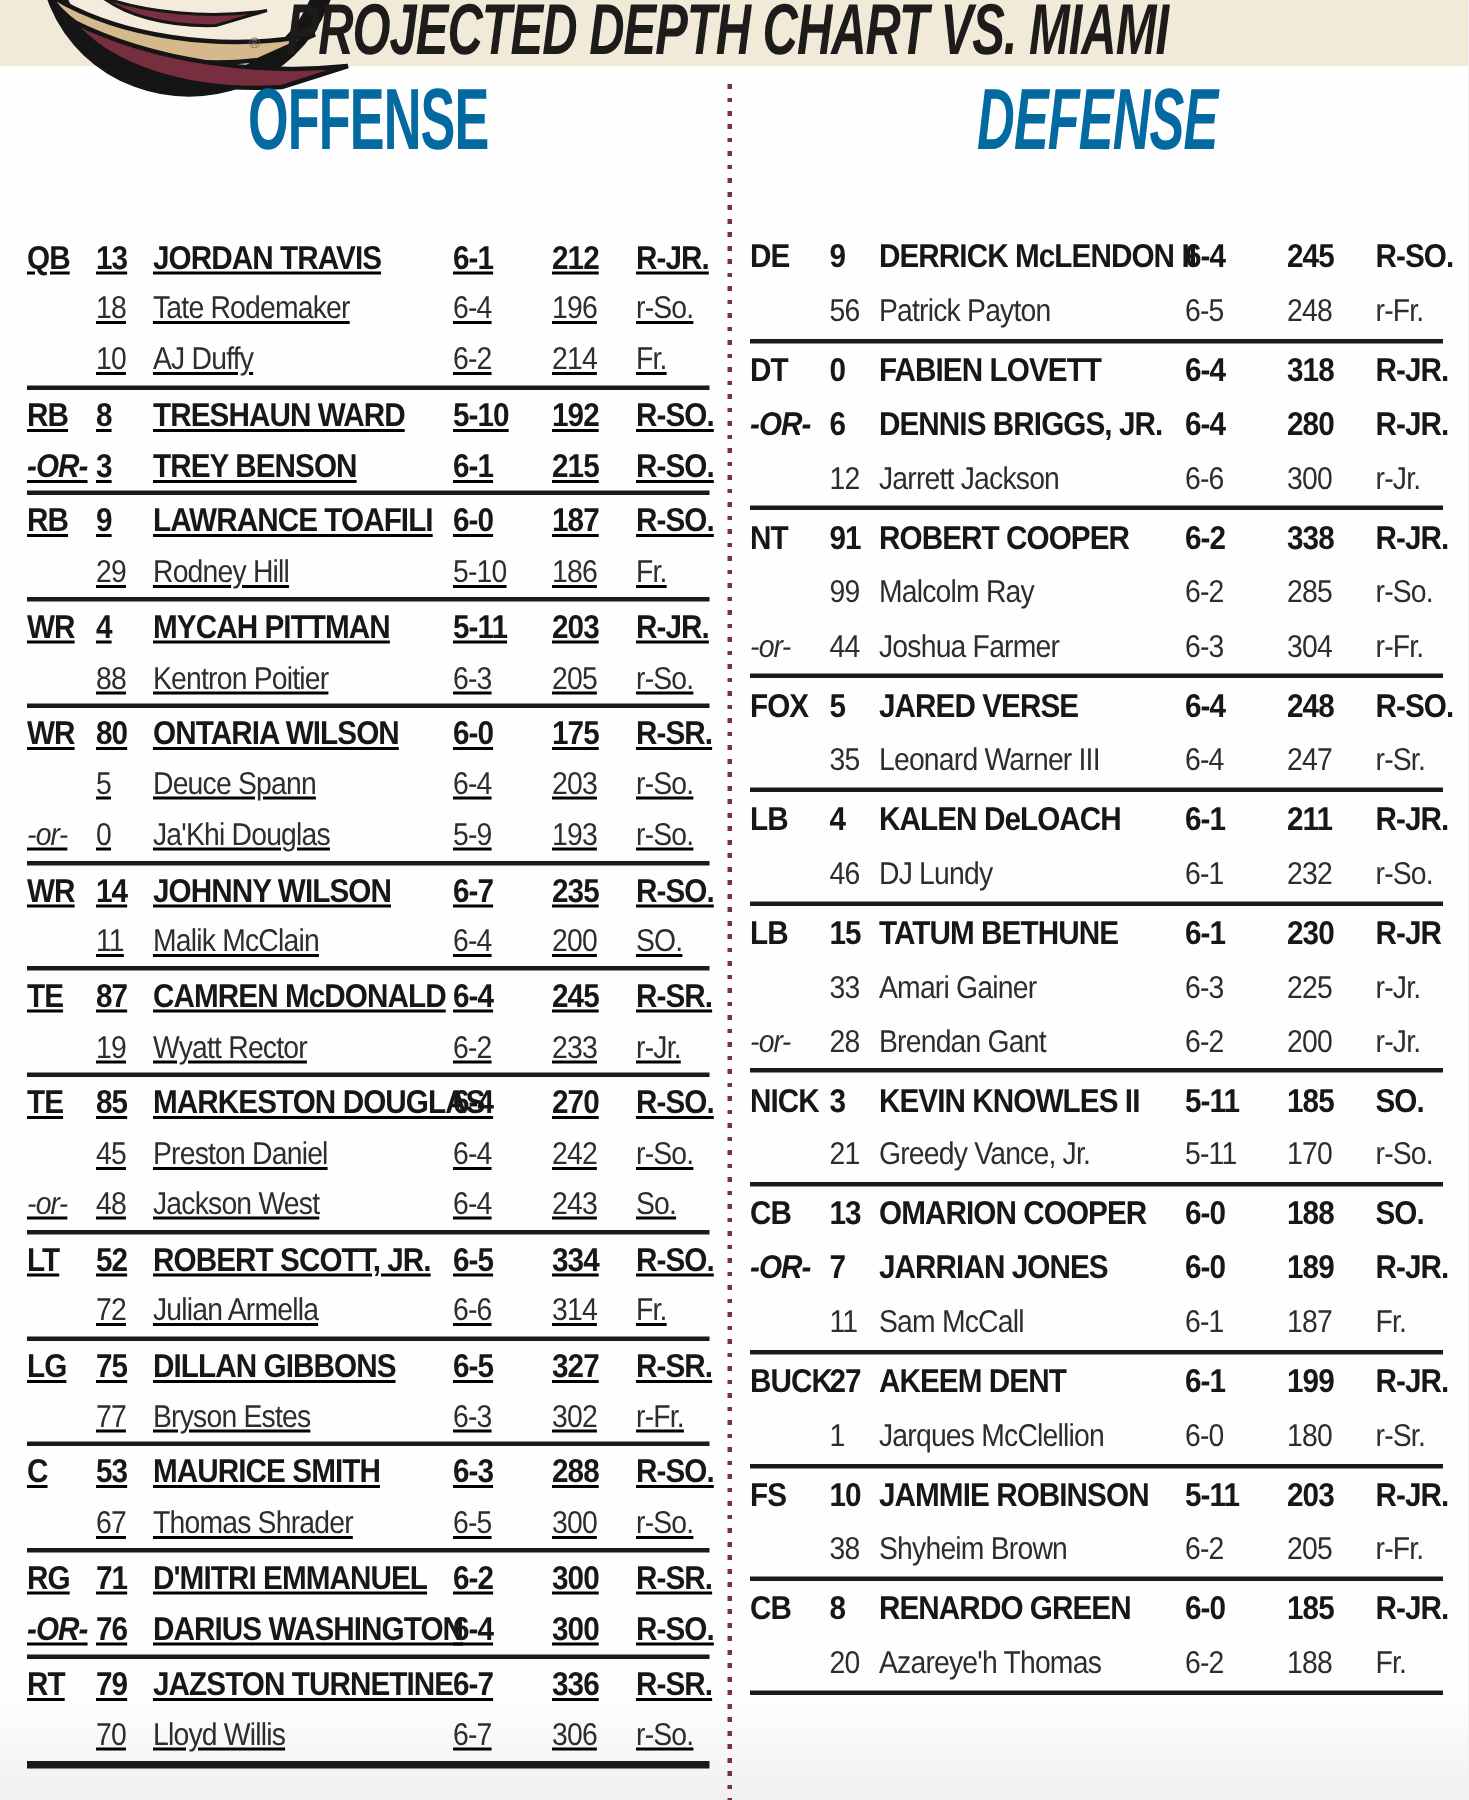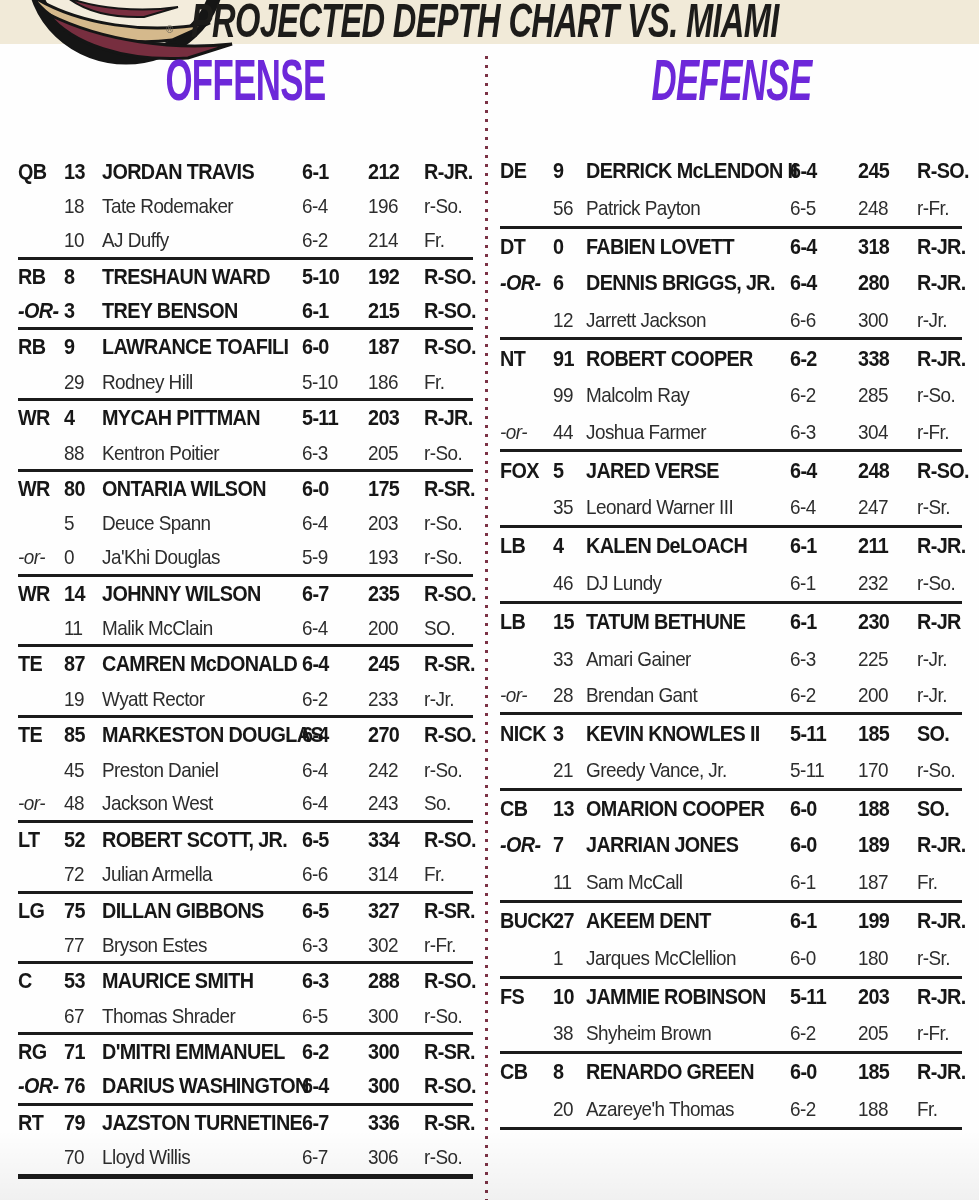--- a/index.html
+++ b/index.html
@@ -20,33 +20,33 @@
   .reg{position:absolute;left:166px;top:24px;font-size:10px;color:#6b675c;}
   .title{
     position:absolute;left:191px;top:-3px;height:48px;line-height:48px;
     font-size:48px;font-weight:700;font-style:italic;color:#1d1c1a;
     white-space:nowrap;letter-spacing:-1px;
   }
   .title .sq{display:inline-block;transform:scaleX(.68);transform-origin:0 50%;}
   
   .heading{
     position:absolute;top:50px;height:60px;line-height:60px;text-align:center;
-    font-size:58px;font-weight:700;color:#6d28d9;white-space:nowrap;letter-spacing:-1px;
+    font-size:58px;font-weight:700;color:#0369a1;white-space:nowrap;letter-spacing:-1px;
   }
   .heading .sq{display:inline-block;transform:scaleX(.6);transform-origin:50% 50%;}
   .h-off{left:18px;width:455px;}
   .h-def{left:500px;width:462px;font-style:italic;}
   
   .dotted{
     position:absolute;left:485px;top:56px;bottom:0;width:3px;
     background:repeating-linear-gradient(to bottom,#7b3245 0 3px,transparent 3px 9px);
   }
   
   .col{position:absolute;}
-  .col-left{left:18px;top:155px;width:455px;--rh:33.9px;}
+  .col-left{left:18px;top:155px;width:455px;text-decoration:underline;--rh:33.9px;}
   .col-right{left:500px;top:153px;width:462px;--rh:36.3px;}
   .group{border-bottom:3px solid #1b1b1b;}
   .col-left .group:last-child{border-bottom-width:5px;}
   .row{display:grid;height:var(--rh);align-items:center;}
   .col-left  .row{grid-template-columns:46px 38px 200px 66px 56px 1fr;}
   .col-right .row{grid-template-columns:53px 33px 204px 68px 59px 1fr;}
   .cell{
     white-space:nowrap;font-size:21px;font-weight:400;color:#2d2d2d;
     letter-spacing:-0.6px;transform:scaleX(.9);transform-origin:0 50%;
     line-height:1;

